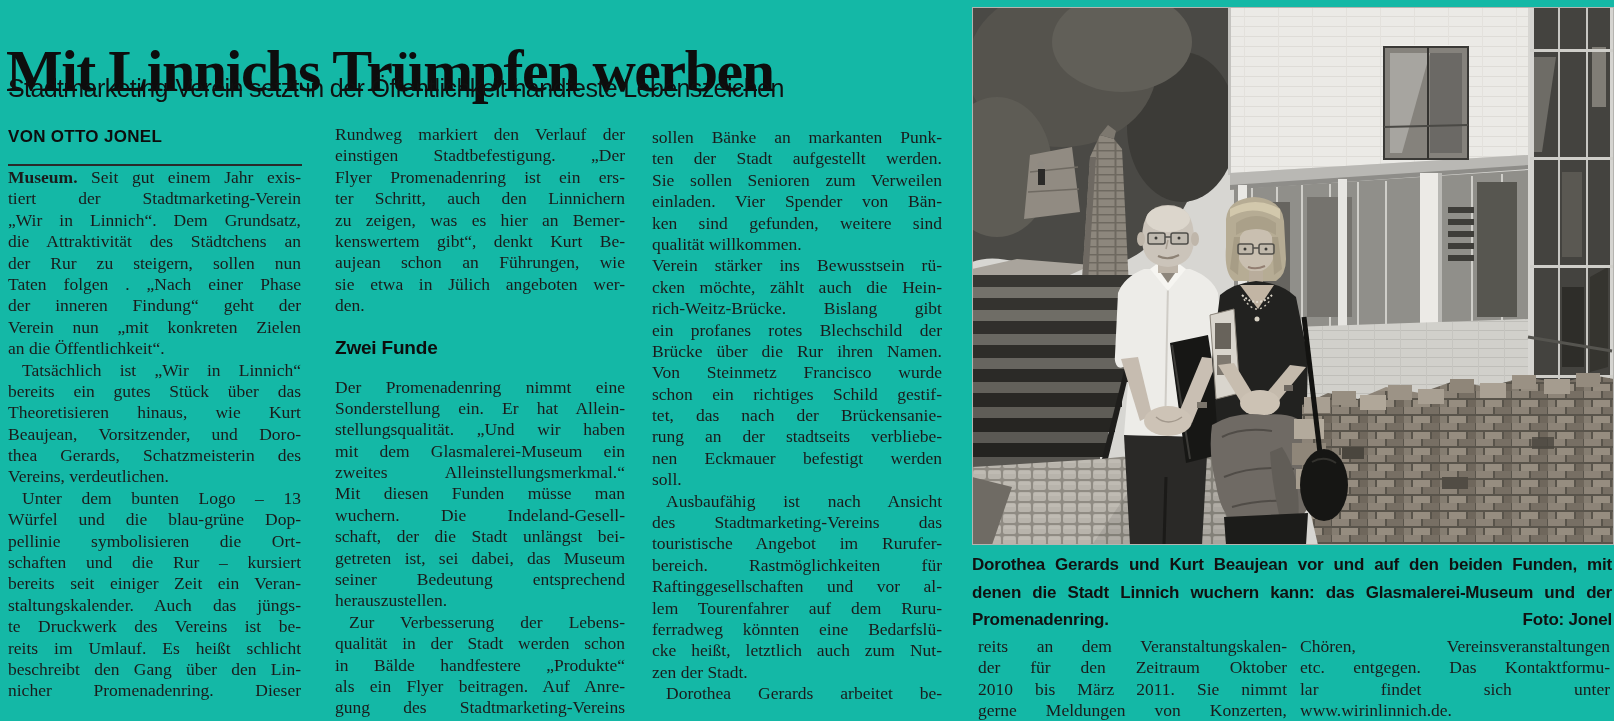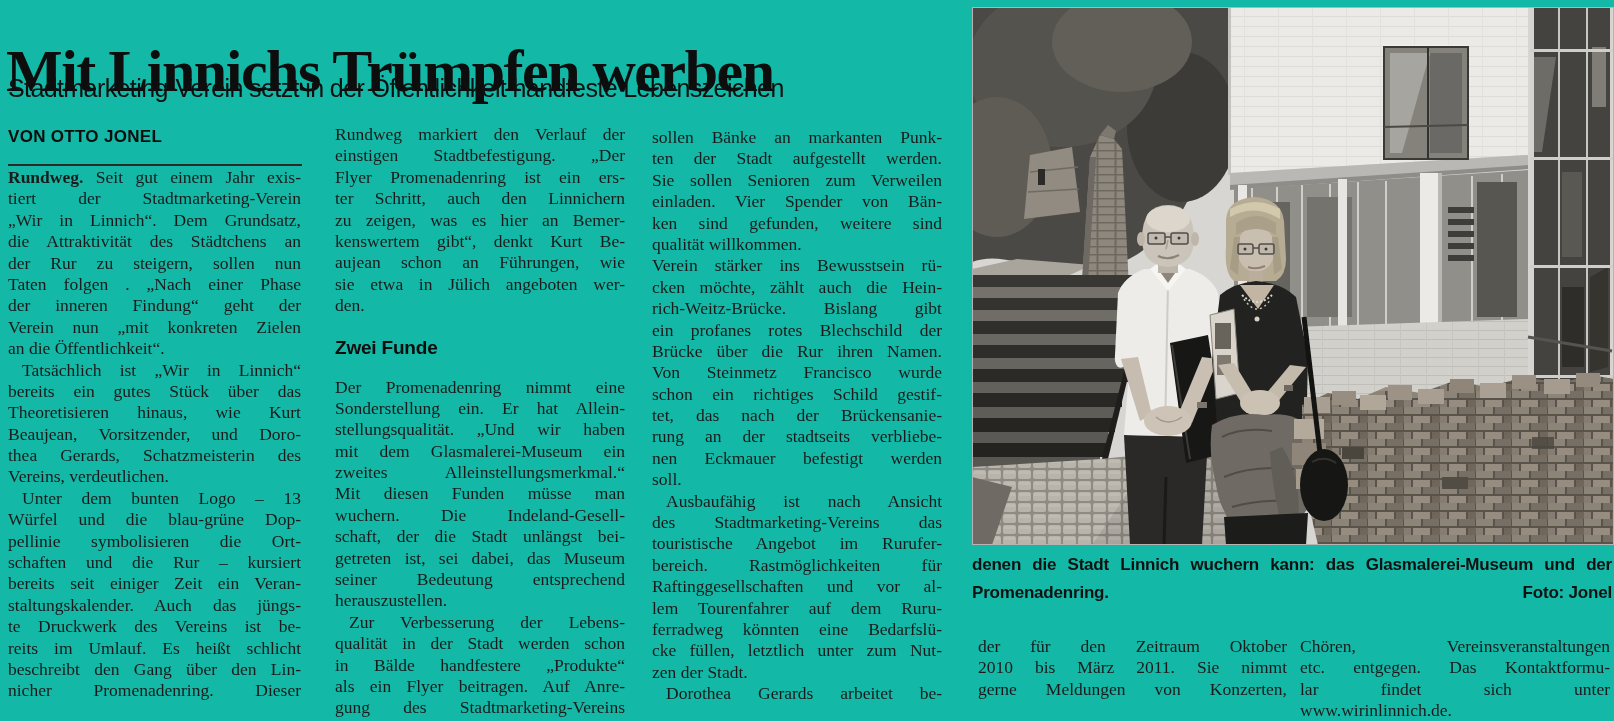--- a/index.html
+++ b/index.html
@@ -40,21 +40,21 @@
 
   <h1 class="headline">Mit Linnichs Trümpfen werben</h1>
 
   <div class="subtitle">
     <b>Stadtmarketing-Verein</b><span> setzt in der Öffentlichkeit handfeste Lebenszeichen</span>
   </div>
 
   <div class="byline">VON OTTO JONEL</div>
 
   <div id="col1" class="col">
-      <div class="tl"><b>Rundweg.</b> Seit gut einem Jahr exis-</div>
+      <div class="tl"><b>Museum.</b> Seit gut einem Jahr exis-</div>
       <div class="tl">tiert der Stadtmarketing-Verein</div>
       <div class="tl">„Wir in Linnich“. Dem Grundsatz,</div>
       <div class="tl">die Attraktivität des Städtchens an</div>
       <div class="tl">der Rur zu steigern, sollen nun</div>
       <div class="tl">Taten folgen . „Nach einer Phase</div>
       <div class="tl">der inneren Findung“ geht der</div>
       <div class="tl">Verein nun „mit konkreten Zielen</div>
       <div class="tl last">an die Öffentlichkeit“.</div>
       <div class="tl ind">Tatsächlich ist „Wir in Linnich“</div>
       <div class="tl">bereits ein gutes Stück über das</div>
@@ -119,25 +119,26 @@
       <div class="tl">rung an der stadtseits verbliebe-</div>
       <div class="tl">nen Eckmauer befestigt werden</div>
       <div class="tl last">soll.</div>
       <div class="tl ind">Ausbaufähig ist nach Ansicht</div>
       <div class="tl">des Stadtmarketing-Vereins das</div>
       <div class="tl">touristische Angebot im Rurufer-</div>
       <div class="tl">bereich. Rastmöglichkeiten für</div>
       <div class="tl">Raftinggesellschaften und vor al-</div>
       <div class="tl">lem Tourenfahrer auf dem Ruru-</div>
       <div class="tl">ferradweg könnten eine Bedarfslü-</div>
-      <div class="tl">cke füllen, letztlich unter zum Nut-</div>
+      <div class="tl">cke heißt, letztlich auch zum Nut-</div>
       <div class="tl last">zen der Stadt.</div>
       <div class="tl ind">Dorothea Gerards arbeitet be-</div>
     </div>
   <div id="col4" class="col">
+      <div class="tl">reits an dem Veranstaltungskalen-</div>
       <div class="tl">der für den Zeitraum Oktober</div>
       <div class="tl">2010 bis März 2011. Sie nimmt</div>
       <div class="tl">gerne Meldungen von Konzerten,</div>
     </div>
   <div id="col5" class="col">
       <div class="tl">Chören, Vereinsveranstaltungen</div>
       <div class="tl">etc. entgegen. Das Kontaktformu-</div>
       <div class="tl">lar findet sich unter</div>
       <div class="tl last">www.wirinlinnich.de.</div>
     </div>
@@ -374,20 +375,21 @@
         <path d="M332,310 L348,446" stroke="#131311" stroke-width="5" fill="none"></path>
         <ellipse cx="352" cy="478" rx="24" ry="36" fill="#161614"></ellipse>
         <path d="M340,455 Q352,448 364,456" stroke="#33322e" stroke-width="2" fill="none"></path>
       </g>
 
       <rect x="0.5" y="0.5" width="641" height="537" fill="none" stroke="#b5b4b0" stroke-width="1"></rect>
     </svg>
   </div>
 
   <div class="caption">
+      <div class="tl">Dorothea Gerards und Kurt Beaujean vor und auf den beiden Funden, mit</div>
       <div class="tl">denen die Stadt Linnich wuchern kann: das Glasmalerei-Museum und der</div>
       <div class="tl cap-end">
         <span>Promenadenring.</span>
         <span>Foto: Jonel</span>
       </div>
     </div>
 
 </div>
 
 </body></html>

